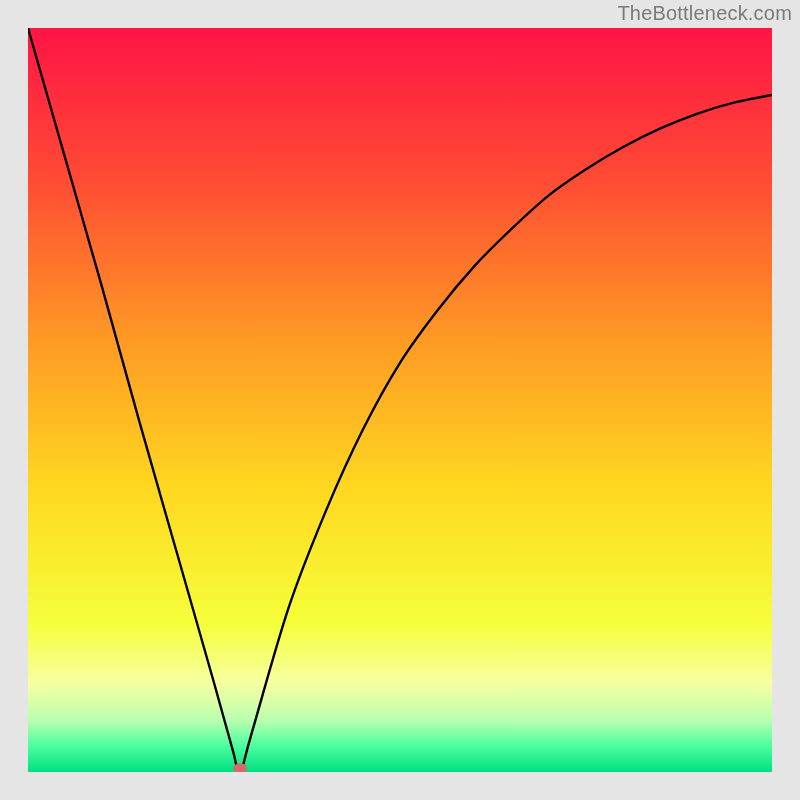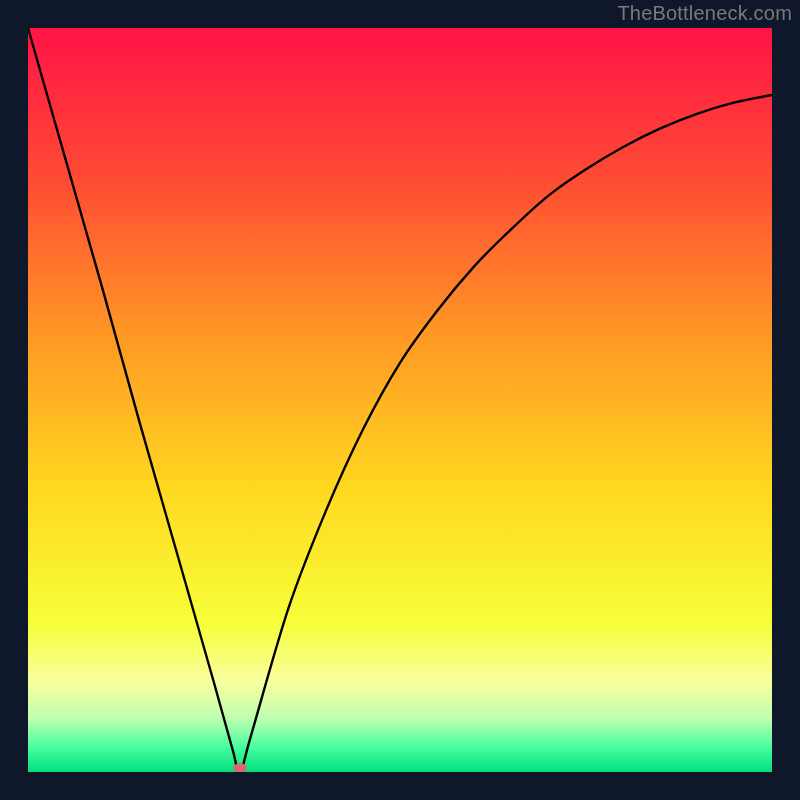--- a/index.html
+++ b/index.html
@@ -6,21 +6,21 @@
     margin: 0;
     padding: 0;
     width: 800px;
     height: 800px;
     overflow: hidden;
     font-family: Arial, Helvetica, sans-serif;
   }
   .frame {
     width: 800px;
     height: 800px;
-    background: #0f172a;
+    background: #e5e5e5;
     position: relative;
   }
   .plot {
     position: absolute;
     left: 28px;
     top: 28px;
     width: 744px;
     height: 744px;
   }
   .plot svg {

